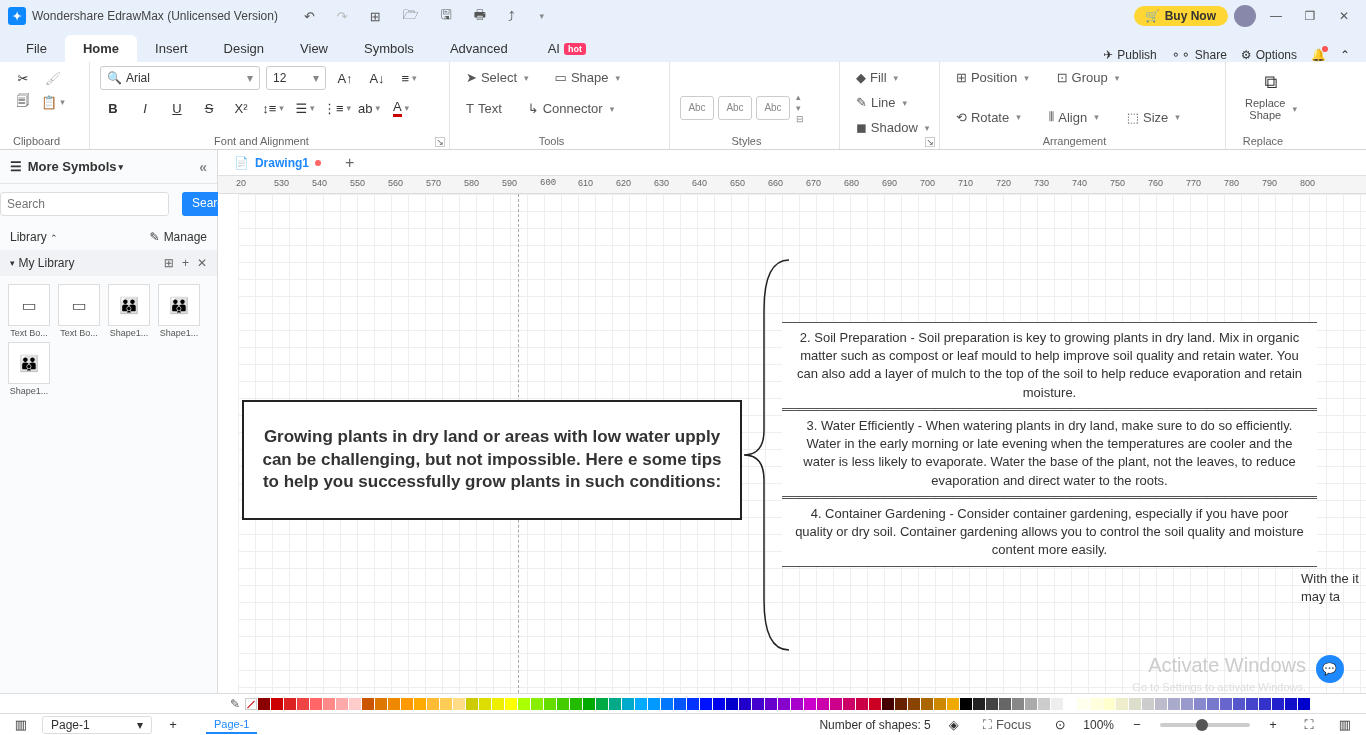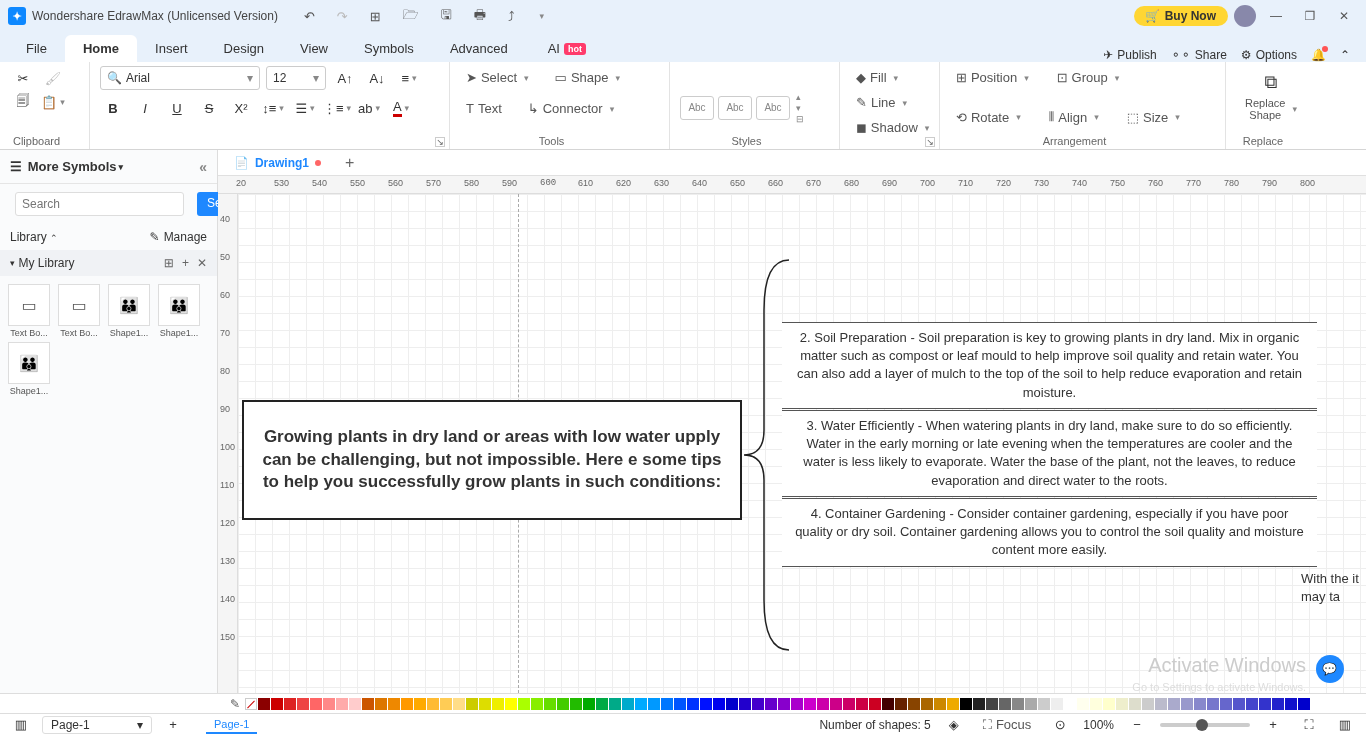--- a/index.html
+++ b/index.html
@@ -38,21 +38,21 @@
 .fontbox .dd { margin-left:auto; color:#888;}
 .icon-btn { width:26px; height:24px; display:inline-flex; align-items:center; justify-content:center; border-radius:3px; color:#333; font-size:13px;}
 .stylebox { width:34px; height:24px; border:1px solid #ccc; border-radius:3px; font-size:10px; color:#888; display:inline-flex; align-items:center; justify-content:center;}
 .vstack { display:flex; flex-direction:column; gap:2px;}
 
 
 .main { display:flex; height: calc(735px - 32px - 30px - 88px - 22px - 20px); }
 .sidebar { width: 218px; background:#fafbfc; border-right:1px solid #ddd; display:flex; flex-direction:column;}
 .sb-head { height:34px; display:flex; align-items:center; padding:0 10px; border-bottom:1px solid #e5e5e5; font-weight:600; font-size:13px;}
 .sb-head .chev { margin-left:auto; font-size:14px; color:#888;}
-.sb-search { display:flex; gap:13px; padding:8px 15px;}
+.sb-search { display:flex; gap:13px; padding:8px 0;}
 .sb-search input { flex:1; border:1px solid #ddd; border-radius:3px; padding:4px 6px; font-size:12px;}
 .sb-search .btn { background:#1e88ff; color:#fff; border-radius:3px; padding:4px 10px; font-size:12px;}
 .sb-lib { display:flex; padding:6px 10px; font-size:12px; align-items:center;}
 .sb-lib .mg { margin-left:auto; display:flex; align-items:center; gap:4px;}
 .sb-mylib { padding:6px 10px; background:#f0f2f5; font-size:12px; display:flex; align-items:center;}
 .sb-mylib .ops { margin-left:auto; display:flex; gap:8px; color:#666;}
 .sb-shapes { padding:8px 6px; display:flex; flex-wrap:wrap; gap:4px;}
 .shape-item { width:46px; text-align:center; font-size:9px; color:#555;}
 .shape-item .thumb { width:42px; height:42px; border:1px solid #ddd; background:#fff; margin:0 auto 2px; display:flex; align-items:center; justify-content:center; font-size:16px;}
 
@@ -199,20 +199,21 @@
         </span>
       <span class="icon-btn">X²</span>
       <span class="icon-btn chev-d">↕≡</span>
       <span class="icon-btn chev-d">☰</span>
       <span class="icon-btn chev-d">⋮≡</span>
       <span class="icon-btn chev-d">ab</span>
       <span class="icon-btn chev-d">
           <span style="border-bottom:3px solid #c00">A</span>
         </span>
     </div>
+    <div class="lbl">Font and Alignment</div>
     <div class="exp">↘</div>
   </div>
   <div class="rgroup" style="width:220px">
     <div class="rrow" style="gap:14px">
       <span class="rbtn chev-d">➤ <span>Select</span></span>
       <span class="rbtn chev-d">▭ <span>Shape</span></span>
     </div>
     <div class="rrow" style="gap:14px; margin-top:8px">
       <span class="rbtn">T <span>Text</span></span>
       <span class="rbtn chev-d">↳ <span>Connector</span></span>
@@ -337,34 +338,20 @@
         <span style="left: 854px;">740</span>
         <span style="left: 892px;">750</span>
         <span style="left: 930px;">760</span>
         <span style="left: 968px;">770</span>
         <span style="left: 1006px;">780</span>
         <span style="left: 1044px;">790</span>
         <span style="left: 1082px;">800</span>
         <span style="left: 1120px; margin-left: 44px;">810</span>
       </div>
     <div class="canvas-body">
-      <div class="vruler" id="vruler">
-          <span style="top: 20px;">40</span>
-          <span style="top: 58px;">50</span>
-          <span style="top: 96px;">60</span>
-          <span style="top: 134px;">70</span>
-          <span style="top: 172px;">80</span>
-          <span style="top: 210px;">90</span>
-          <span style="top: 248px;">100</span>
-          <span style="top: 286px;">110</span>
-          <span style="top: 324px;">120</span>
-          <span style="top: 362px;">130</span>
-          <span style="top: 400px;">140</span>
-          <span style="top: 438px;">150</span>
-        </div>
       <div class="grid"></div>
       <div class="dashed-v" style="left:300px"></div>
       <div class="content">
         <div class="mainbox">Growing plants in dry land or areas with low water upply can be challenging, but not impossible. Here e some tips to help you successfully grow plants in such conditions:</div>
         <svg class="connector" viewBox="0 0 45 410" preserveAspectRatio="none">
           <path d="M45 10 Q20 10 20 60 L20 180 Q20 205 0 205 Q20 205 20 230 L20 350 Q20 400 45 400" stroke="#222" fill="none" stroke-width="1.5"></path>
         </svg>
         <div class="tipbox" style="top:128px">2. Soil Preparation - Soil preparation is key to growing plants in dry land. Mix in organic matter such as compost or leaf mould to help improve soil quality and retain water. You can also add a layer of mulch to the top of the soil to help reduce evaporation and retain moisture.</div>
         <div class="tipbox" style="top:216px">3. Water Efficiently - When watering plants in dry land, make sure to do so efficiently. Water in the early morning or late evening when the temperatures are cooler and the water is less likely to evaporate. Water the base of the plant, not the leaves, to reduce evaporation and direct water to the roots.</div>
         <div class="tipbox" style="top:304px">4. Container Gardening - Consider container gardening, especially if you have poor quality or dry soil. Container gardening allows you to control the soil quality and moisture content more easily.</div>

